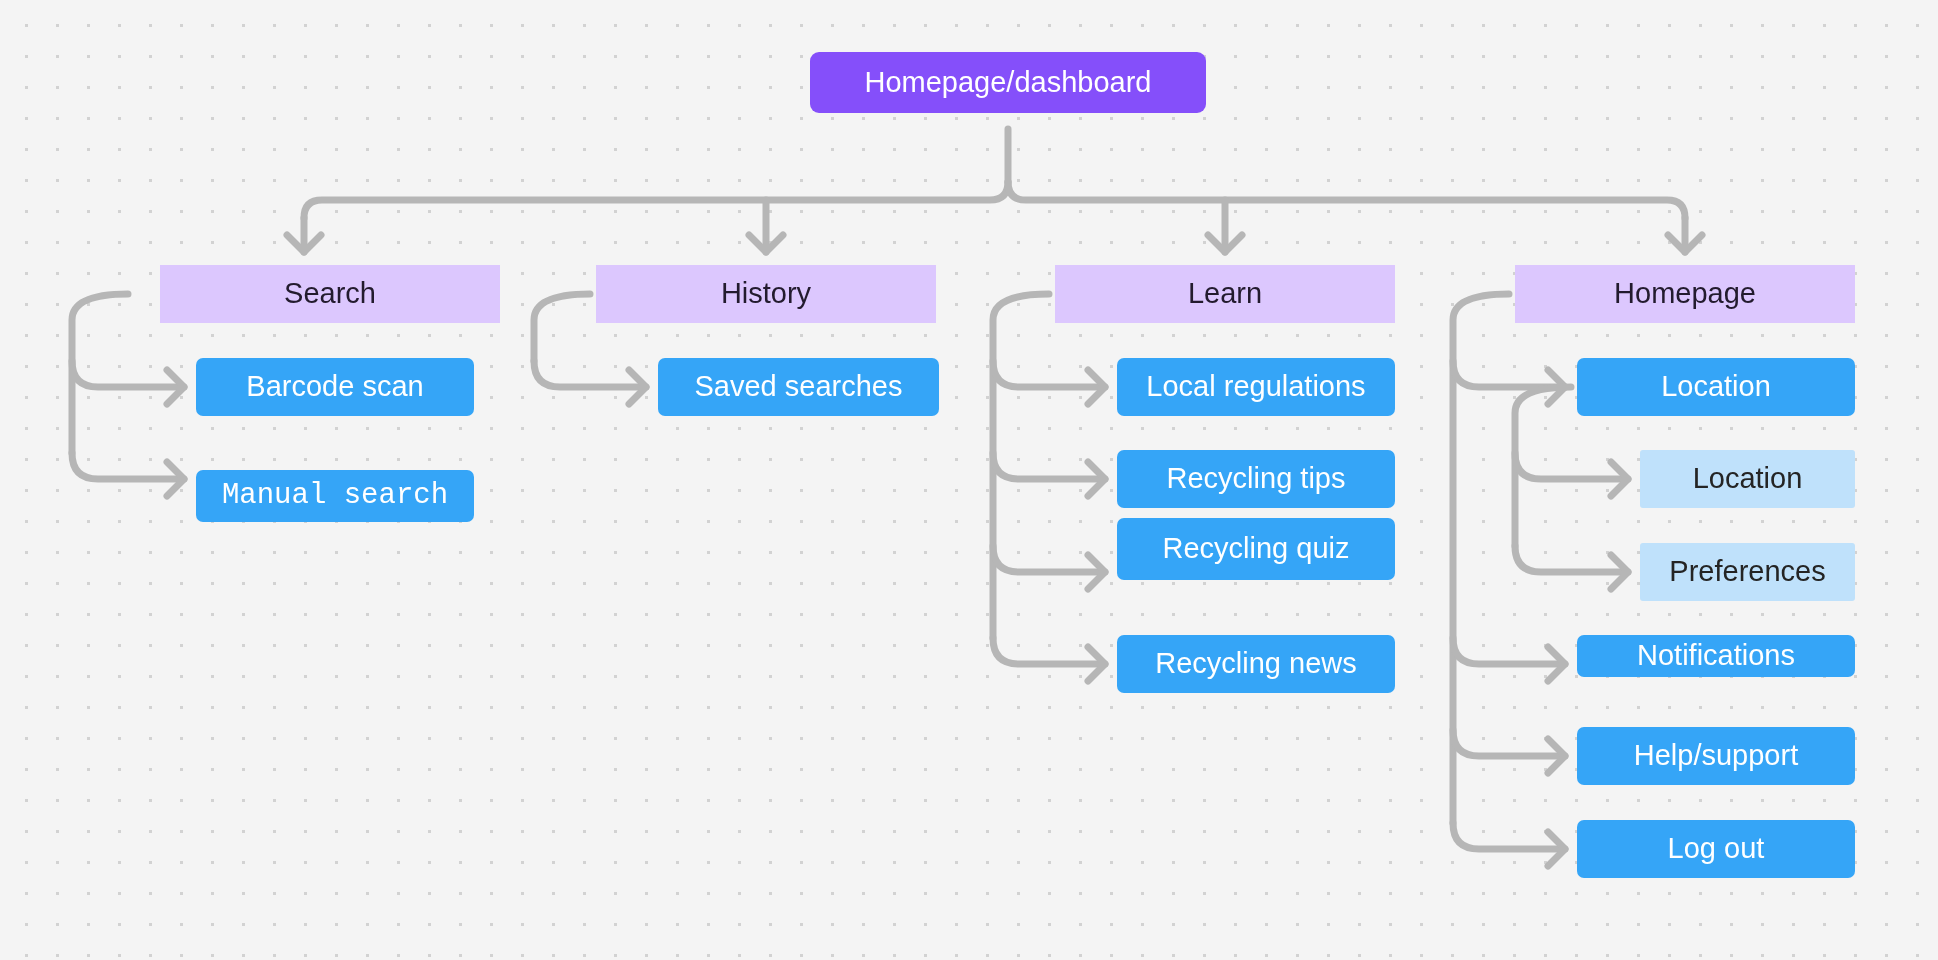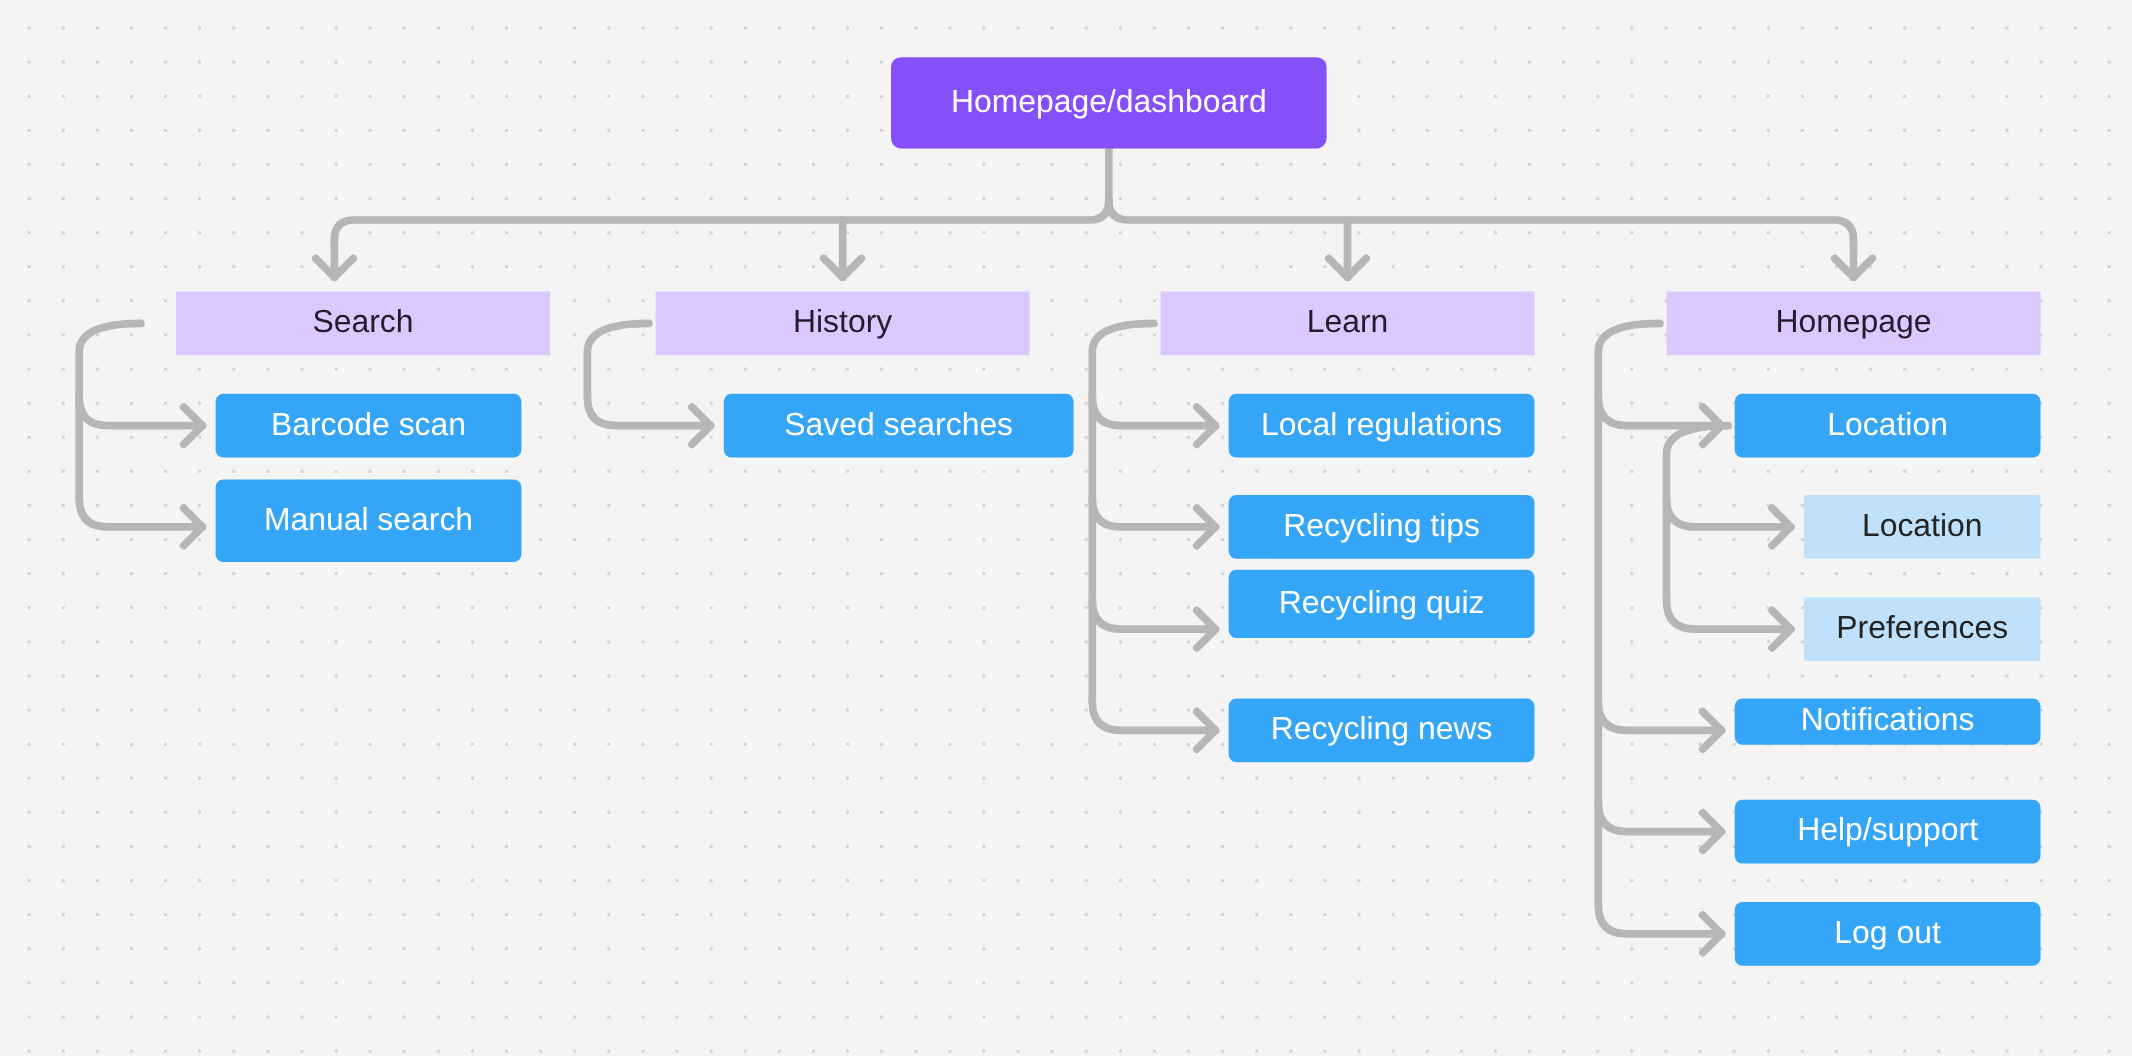--- a/index.html
+++ b/index.html
@@ -108,36 +108,36 @@
       <path d="M 1548 739 L 1565 756 L 1548 773" fill="none" stroke="#b6b6b6" stroke-width="7" stroke-linecap="round" stroke-linejoin="round"></path>
       <path d="M 1453 823 Q 1453 849 1479 849 L 1565 849" fill="none" stroke="#b6b6b6" stroke-width="7" stroke-linecap="round" stroke-linejoin="round"></path>
       <path d="M 1548 832 L 1565 849 L 1548 866" fill="none" stroke="#b6b6b6" stroke-width="7" stroke-linecap="round" stroke-linejoin="round"></path>
       <path d="M 1571 387 Q 1515 387 1515 413 L 1515 546" fill="none" stroke="#b6b6b6" stroke-width="7" stroke-linecap="round" stroke-linejoin="round"></path>
       <path d="M 1515 453 Q 1515 479 1541 479 L 1628 479" fill="none" stroke="#b6b6b6" stroke-width="7" stroke-linecap="round" stroke-linejoin="round"></path>
       <path d="M 1611 462 L 1628 479 L 1611 496" fill="none" stroke="#b6b6b6" stroke-width="7" stroke-linecap="round" stroke-linejoin="round"></path>
       <path d="M 1515 546 Q 1515 572 1541 572 L 1628 572" fill="none" stroke="#b6b6b6" stroke-width="7" stroke-linecap="round" stroke-linejoin="round"></path>
       <path d="M 1611 555 L 1628 572 L 1611 589" fill="none" stroke="#b6b6b6" stroke-width="7" stroke-linecap="round" stroke-linejoin="round"></path>
     </svg>
   <div id="nodes">
-      <div class="node node-root" style="left: 810px; top: 52px; width: 396px; height: 83px;">
+      <div class="node node-root" style="left: 810px; top: 52px; width: 396px; height: 61px;">
         <span>Homepage/dashboard</span>
       </div>
       <div class="node node-category" style="left: 134px; top: 265px; width: 340px; height: 58px; margin-left: 26px;">
         <span>Search</span>
       </div>
       <div class="node node-leaf" style="left: 196px; top: 358px; width: 278px; height: 58px;">
         <span>Barcode scan</span>
       </div>
-      <div class="node node-leaf" style="left: 196px; top: 436px; width: 278px; height: 75px;">
+      <div class="node node-leaf" style="left: 196px; top: 470px; width: 278px; height: 52px; font-family: Liberation Mono, monospace;">
         <span>Manual search</span>
       </div>
       <div class="node node-category" style="left: 596px; top: 265px; width: 340px; height: 58px;">
         <span>History</span>
       </div>
-      <div class="node node-leaf" style="left: 658px; top: 358px; width: 318px; height: 58px;">
+      <div class="node node-leaf" style="left: 658px; top: 358px; width: 281px; height: 58px;">
         <span>Saved searches</span>
       </div>
       <div class="node node-category" style="left: 1055px; top: 265px; width: 340px; height: 58px;">
         <span>Learn</span>
       </div>
       <div class="node node-leaf" style="left: 1117px; top: 358px; width: 278px; height: 58px;">
         <span>Local regulations</span>
       </div>
       <div class="node node-leaf" style="left: 1117px; top: 450px; width: 278px; height: 58px;">
         <span>Recycling tips</span>

